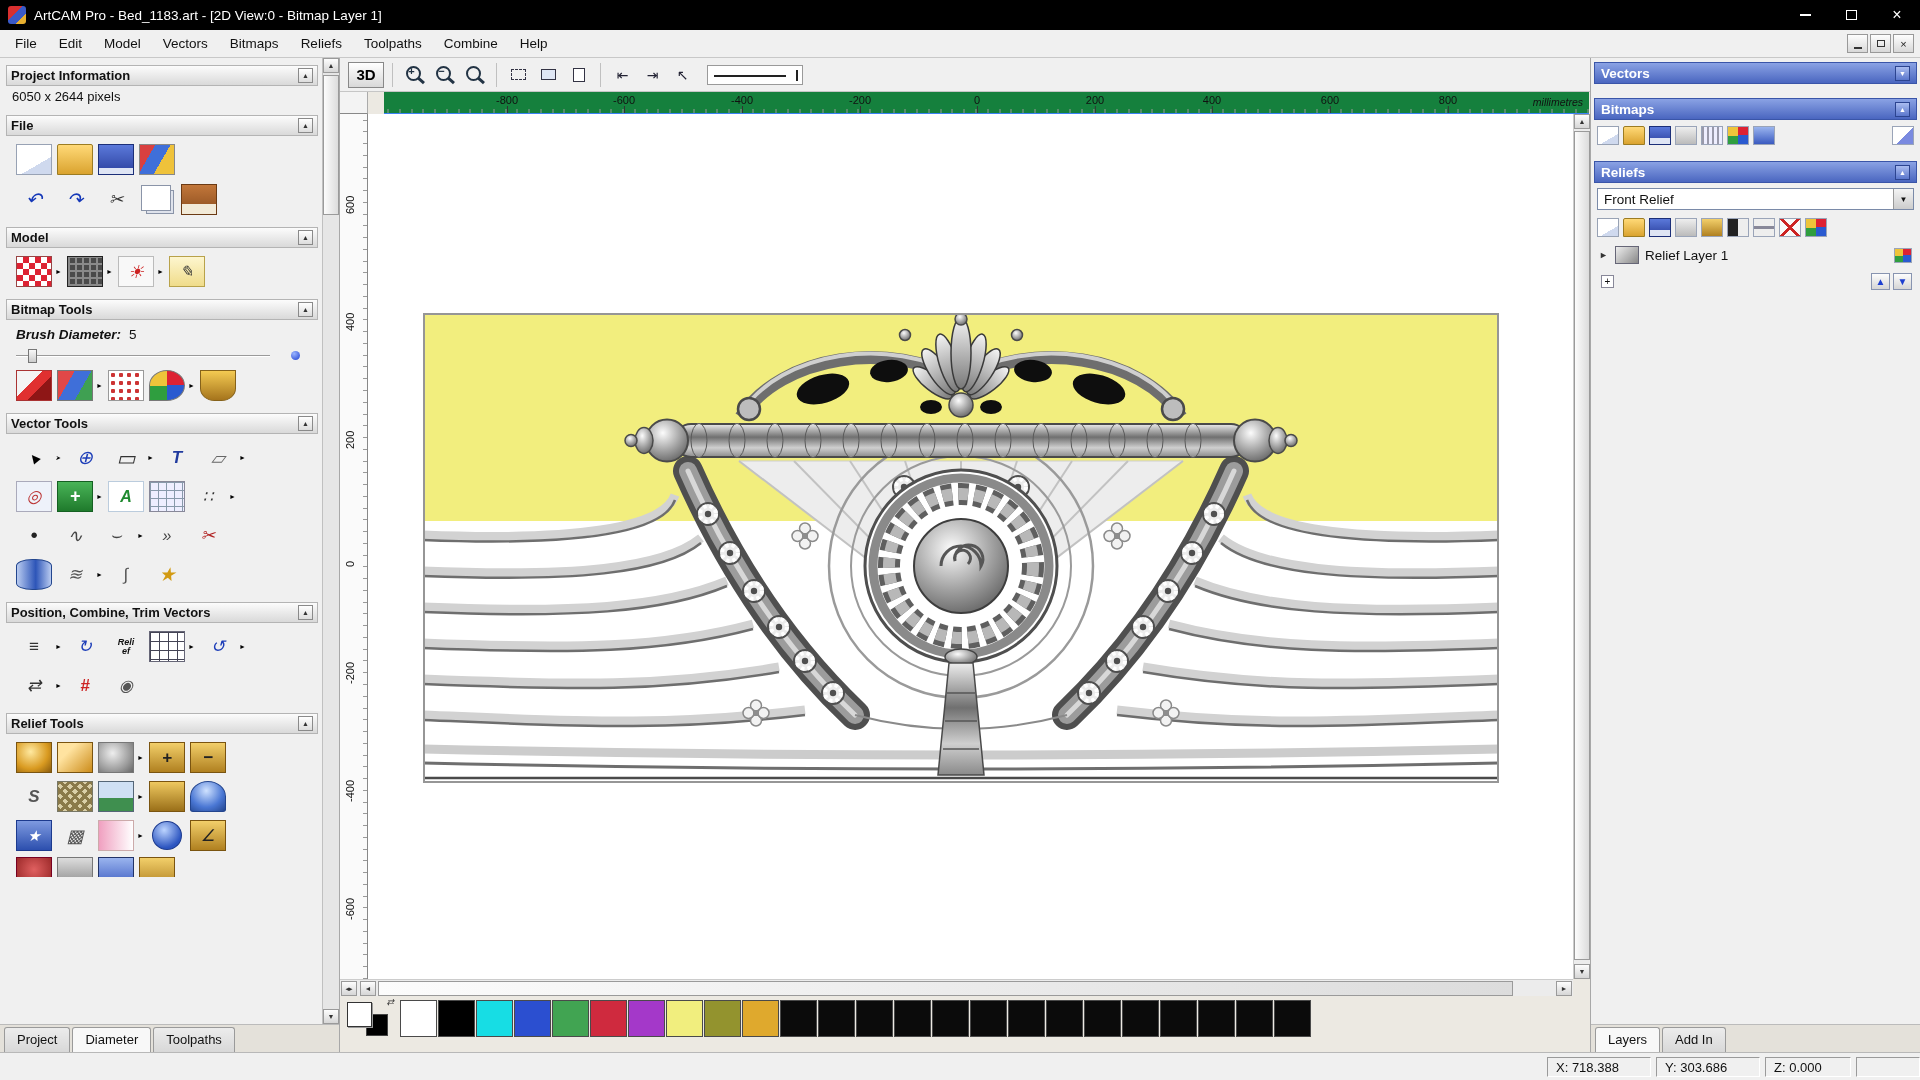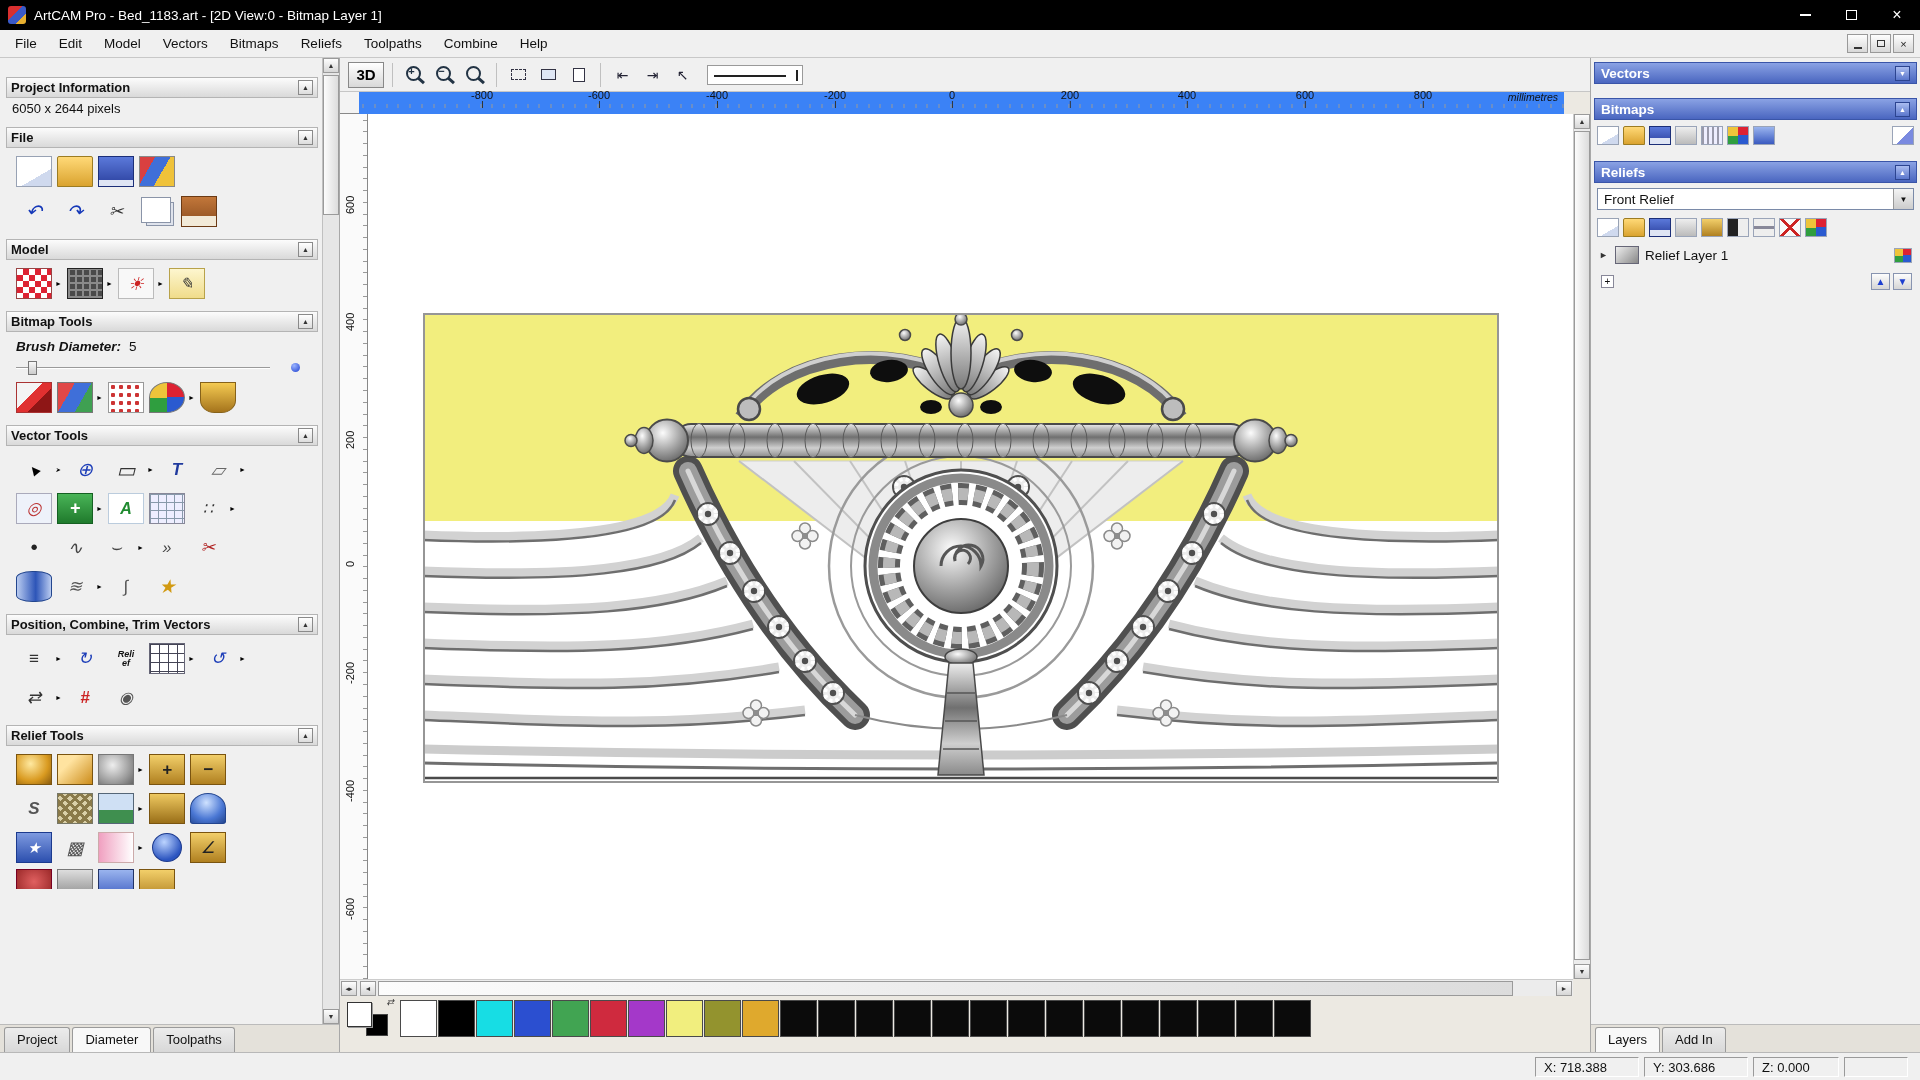--- a/index.html
+++ b/index.html
@@ -66,21 +66,21 @@
 .mag::after{content:"";position:absolute;left:16px;top:17px;width:8px;height:3px;background:#234;transform:rotate(42deg)}
 .mag b{position:absolute;left:6px;top:3px;width:9px;text-align:center;font-size:11px;color:#234;z-index:1}
 .zrect i{display:block;width:15px;height:11px;border:1px dashed #334}
 .zrect2 i{display:block;width:15px;height:11px;border:1px solid #334;background:#dfe6f4}
 .zpage i{display:block;width:12px;height:14px;border:1px solid #334;background:#fff}
 .line-style{width:96px;height:20px;border:1px solid #9a9a9a;background:#fff;position:relative;margin-left:8px}
 .line-style i{position:absolute;left:6px;right:16px;top:9px;height:2px;background:#222}
 .line-style u{position:absolute;right:4px;top:4px;width:2px;height:11px;background:#222}
 
 .ruler-corner{position:absolute;left:0;top:34px;width:28px;height:22px;background:#f3f3f3;border-right:1px solid #aaa;border-bottom:1px solid #888}
-.hruler{position:absolute;left:19px;top:34px;width:1205px;height:22px;background:#3b82f6;border-bottom:6px solid #3b82f6;font-size:11px}
+.hruler{position:absolute;left:44px;top:34px;width:1205px;height:22px;background:#15803d;border-bottom:1px solid #3b82f6;font-size:11px}
 .hruler::before{content:"";position:absolute;left:0;right:0;bottom:0;height:4px;background:repeating-linear-gradient(90deg,#999 0 1px,transparent 1px 11.76px);background-position:3.5px 0}
 .hruler .tick{position:absolute;bottom:2px;transform:translateX(-50%);padding-bottom:5px}
 .hruler .tick::after{content:"";position:absolute;left:50%;bottom:-2px;width:1px;height:7px;background:#333}
 .hruler .unit{position:absolute;right:6px;bottom:5px;font-size:10.5px;font-style:italic}
 .vruler{position:absolute;left:0;top:56px;width:28px;bottom:73px;background:#fafafa;border-right:1px solid #888;font-size:11px}
 .vruler::before{content:"";position:absolute;top:0;bottom:0;right:0;width:4px;background:repeating-linear-gradient(0deg,#999 0 1px,transparent 1px 11.76px)}
 .vruler .tick{position:absolute;left:4px;height:36px;display:flex;align-items:center;writing-mode:vertical-rl;transform:rotate(180deg)}
 
 .canvas-wrap{position:absolute;left:28px;top:56px;width:1205px;bottom:73px;background:#fff;overflow:hidden}
 .design{position:absolute;left:55px;top:199px;width:1076px;height:470px}
@@ -114,21 +114,21 @@
 .thumb.rel{background:linear-gradient(135deg,#eee,#888)}
 .expander{font-size:9px;color:#333;width:10px}
 .combo{display:flex;margin:5px 6px 2px;height:22px;border:1px solid #7a8aa8;background:#fff}
 .combo span{flex:1;padding:3px 6px;font-size:13.5px;white-space:nowrap;overflow:hidden}
 .combo .dd{width:20px;background:linear-gradient(#f4f4f4,#ccc);border-left:1px solid #999;display:flex;align-items:center;justify-content:center;font-size:8px;flex:0 0 auto}
 .plus-box{width:13px;height:13px;border:1px solid #889;background:#fff;font-size:10px;line-height:11px;text-align:center;margin-left:10px}
 .updown{display:flex;gap:3px;justify-content:flex-end;padding:4px 8px;align-items:center;flex:1}
 .ud{width:19px;height:17px;border:1px solid #8894b0;background:linear-gradient(#fdfdfd,#d5d5d5);color:#1d3fd0;font-weight:bold;font-size:10px;display:flex;align-items:center;justify-content:center}
 
 
-.statusbar{position:absolute;left:0;bottom:0;right:0;height:28px;background:#f0f0f0;border-top:1px solid #b8b8b8;display:flex;align-items:center;justify-content:flex-end;gap:5px;padding:0 12px;font-size:13px}
+.statusbar{position:absolute;left:0;bottom:0;right:0;height:28px;background:#f0f0f0;border-top:1px solid #b8b8b8;display:flex;align-items:center;justify-content:flex-end;gap:5px;padding:0 0;font-size:13px}
 .scell{height:20px;min-width:104px;border:1px solid;border-color:#9a9a9a #fff #fff #9a9a9a;padding:2px 8px;background:#f0f0f0;white-space:nowrap}
 .scell.empty{min-width:64px}
 
 
 [data-name="new-model-icon"],[data-name="new-layer-icon"]{background:linear-gradient(150deg,#fff 65%,#cfd9ee 65%);border:1px solid #98a2b4}
 [data-name="open-file-icon"],[data-name="open-layer-icon"]{background:linear-gradient(#ffd977,#daa32f);border:1px solid #9c7c22;border-radius:2px 2px 0 0}
 [data-name="save-icon"],[data-name="save-layer-icon"]{background:linear-gradient(#5b79da,#2a3f9d);border:1px solid #1c2f78;box-shadow:inset 0 -10px 0 -4px #dfe5f4}
 [data-name="import-model-icon"]{background:linear-gradient(120deg,#d94040 30%,#3f6fd9 30% 60%,#efc23a 60%);border:1px solid #888}
 [data-name="undo-icon"],[data-name="redo-icon"]{color:#1538b8;font-size:19px}
 [data-name="cut-icon"]{color:#333;font-size:17px}
@@ -232,21 +232,21 @@
     <span class="mdi-btn" data-name="mdi-restore-icon">
         <i class="box"></i>
       </span>
     <span class="mdi-btn" data-name="mdi-close-icon">×</span>
   </span>
 </div>
 
 <div class="left-panel" data-name="assistant-panel">
   <div class="lp-content" data-name="assistant-content">
 
-    <div class="sec-h" style="margin-top:16px" data-name="section-project-information">
+    <div class="sec-h" style="margin-top:4px" data-name="section-project-information">
       <b data-name="section-title">Project Information</b>
       <span class="col-btn" data-name="collapse-section-icon">▲</span>
     </div>
     <div class="pixels" data-name="artwork-pixels">6050 x 2644 pixels</div>
 
     <div class="sec-h" data-name="section-file">
       <b data-name="section-title">File</b>
       <span class="col-btn" data-name="collapse-section-icon">▲</span>
     </div>
     <div class="icon-row" data-name="file-toolbar-row">

